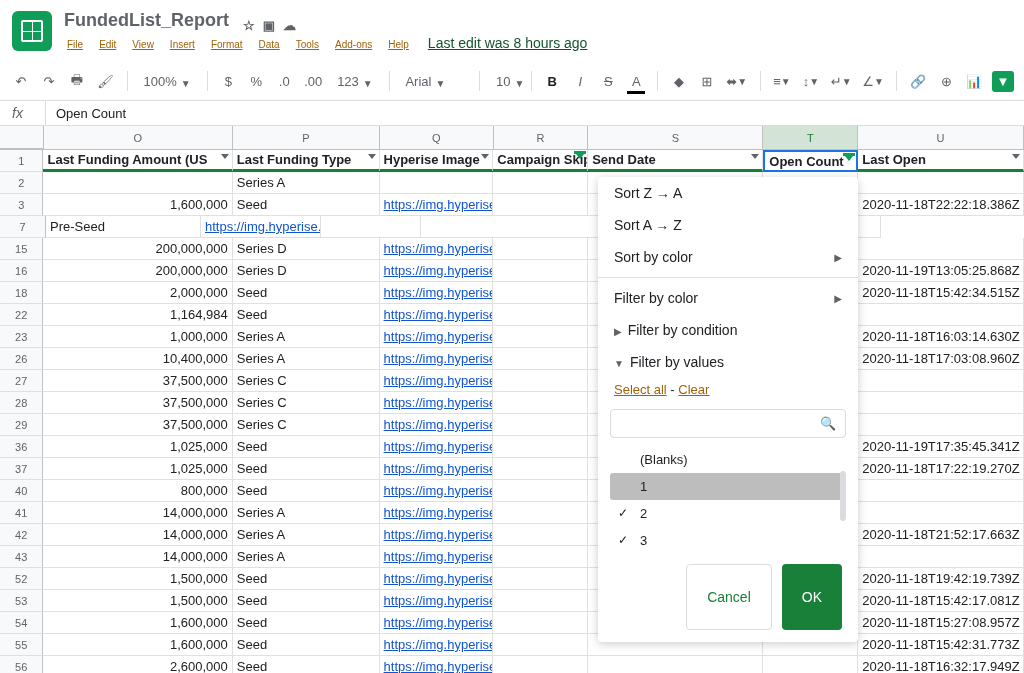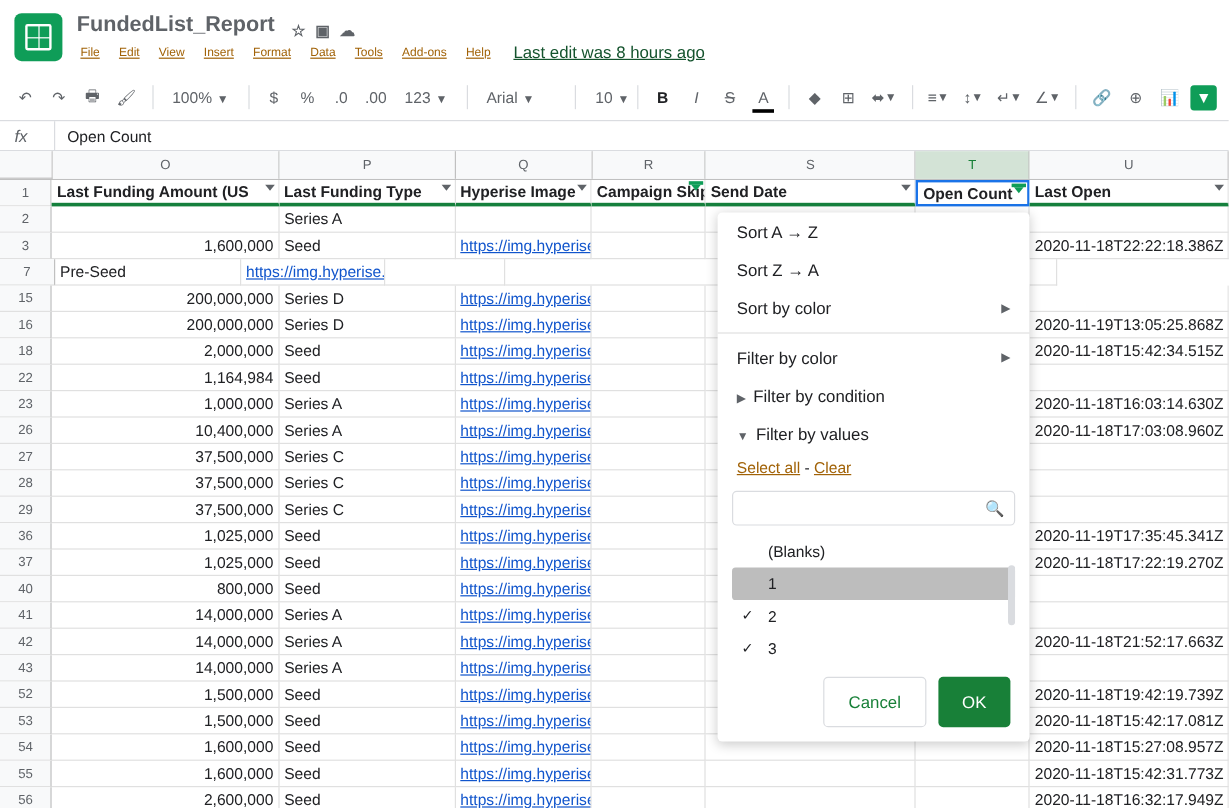--- a/index.html
+++ b/index.html
@@ -51,21 +51,21 @@
 .select-links { padding: 4px 16px; font-size: 13px; }
 .select-links a { color: #a16207; text-decoration: underline; cursor: pointer; }
 .search-box { margin: 8px 12px; border: 1px solid #dadce0; border-radius: 4px; padding: 6px 8px; display: flex; align-items: center; justify-content: space-between; }
 .search-box input { border: none; outline: none; width: 80%; font-size: 13px; }
 .value-list { max-height: 140px; overflow-y: auto; margin: 0 12px; position: relative; }
 .value-item { padding: 6px 12px 6px 30px; font-size: 13px; cursor: pointer; position: relative; border-radius: 3px; }
 .value-item.selected { background: #bdbdbd; }
 .value-check { position: absolute; left: 8px; font-size: 12px; }
 .scrollbar-fake { position: absolute; right: 0; top: 25px; width: 6px; height: 50px; background: #dadce0; border-radius: 3px; }
 .popup-buttons { display: flex; justify-content: flex-end; gap: 10px; padding: 10px 16px 4px; }
-.btn { padding: 12px 20px; border-radius: 4px; font-size: 14px; cursor: pointer; border: none; }
+.btn { padding: 24px 20px; border-radius: 4px; font-size: 14px; cursor: pointer; border: none; }
 .btn-cancel { background: #fff; border: 1px solid #dadce0; color: #188038; }
 .btn-ok { background: #188038; color: #ffffff; font-weight: 500; }
 .arrow-right { font-size: 10px; color: #5f6368; }
 </style>
 </head>
 <body>
 
 <div class="header">
   <div class="logo">
     <div class="logo-inner">
@@ -473,24 +473,24 @@
     <div class="cell c-R"></div>
     <div class="cell c-S"></div>
     <div class="cell c-T"></div>
     <div class="cell c-U">2020-11-18T16:32:17.949Z</div>
   </div>
 
   </div>
 
 <div class="popup">
   <div class="popup-item">
+      <span>Sort Z → A</span>
+    </div>
+  <div class="popup-item">
       <span>Sort A → Z</span>
-    </div>
-  <div class="popup-item">
-      <span>Sort Z → A</span>
     </div>
   <div class="popup-item">
       <span>Sort by color</span>
       <span class="arrow-right">▶</span>
     </div>
   <div class="popup-sep"></div>
   <div class="popup-item">
       <span>Filter by color</span>
       <span class="arrow-right">▶</span>
     </div>

